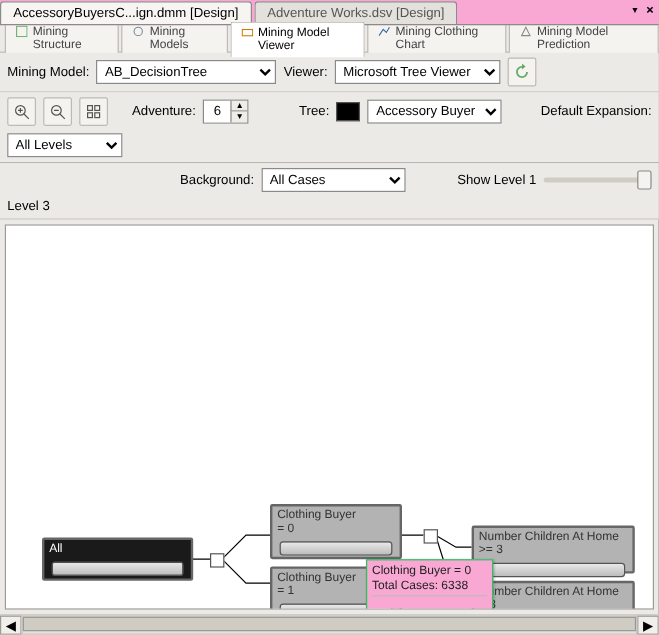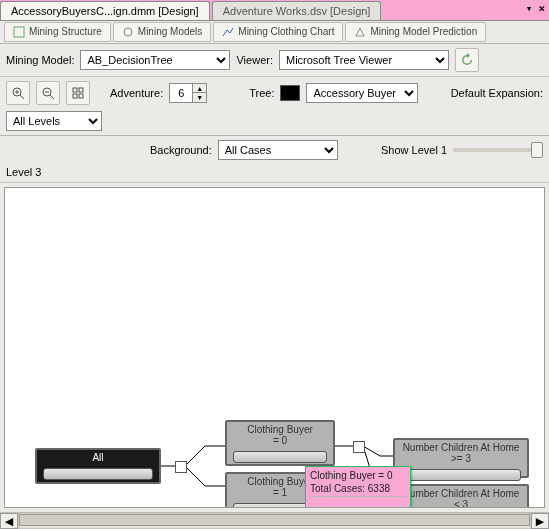--- a/index.html
+++ b/index.html
@@ -22,21 +22,21 @@
   select{height:20px}
   .spacer{flex:1}
   .iconbtn{width:22px;height:22px;border:1px solid #bcbab4;background:#f4f3ef;border-radius:2px;display:flex;align-items:center;justify-content:center;cursor:pointer}
   .iconbtn svg{width:14px;height:14px}
   .swatch{width:18px;height:14px;border:1px solid #555;background:#000;display:inline-block}
   .slider{width:90px;height:4px;background:#cfccc4;position:relative;border-radius:2px}
   .slider .thumb{width:10px;height:14px;background:#f4f3ef;border:1px solid #8a8a8a;border-radius:2px;position:absolute;top:-6px;right:0}
   
   .canvas-area{flex:1;background:#fff;border:1px solid #9d9b95;margin:4px;position:relative;overflow:hidden}
   .tree{position:absolute;left:0;top:0;width:100%;height:100%}
-  .node{position:absolute;border:2px solid #666;background:#b3b3b3;color:#fff;font-size:10px;text-align:center;border-radius:2px;box-sizing:border-box}
+  .node{position:absolute;border:2px solid #666;background:#b3b3b3;color:#fff;font-size:10px;text-align:left;border-radius:2px;box-sizing:border-box}
   .node .title{padding:2px 4px}
   .node .bar{height:10px;margin:3px 6px 5px 6px;background:linear-gradient(#e8e8e8,#bdbdbd);border:1px solid #555;border-radius:3px}
   .node.dark{background:#1a1a1a;color:#fff}
   .node.light{color:#333}
   .tooltip{position:absolute;background:#f9a8d4;border:1px solid #22c55e;font-size:10px;color:#222;padding:2px 4px;line-height:1.3;box-shadow:1px 1px 2px rgba(0,0,0,0.3)}
   .connector{position:absolute;stroke:#000;stroke-width:1;fill:none}
   .junction{position:absolute;width:10px;height:10px;border:1px solid #555;background:#fff}
   
   .hscroll{height:16px;background:#eceae6;border-top:1px solid #bcbab4;display:flex;align-items:center}
   .hscroll .arrow{width:16px;height:14px;border:1px solid #9a9a9a;background:#f0efe9;display:flex;align-items:center;justify-content:center;cursor:pointer}
@@ -68,39 +68,45 @@
             <rect x="1" y="1" width="10" height="10" fill="none" stroke="#6a6"></rect>
           </svg></span>
       <span>Mining Structure</span>
     </div>
     <div class="sub-tab">
       <span class="ico"><svg viewBox="0 0 12 12">
             <circle cx="6" cy="6" r="4" fill="none" stroke="#789"></circle>
           </svg></span>
       <span>Mining Models</span>
     </div>
+    <div class="sub-tab active">
+      <span class="ico"><svg viewBox="0 0 12 12">
+            <rect x="1" y="3" width="10" height="6" fill="none" stroke="#c70"></rect>
+          </svg></span>
+      <span>Mining Model Viewer</span>
+    </div>
     <div class="sub-tab">
       <span class="ico"><svg viewBox="0 0 12 12">
             <polyline points="1,10 5,4 8,7 11,2" fill="none" stroke="#36a"></polyline>
           </svg></span>
       <span>Mining Clothing Chart</span>
     </div>
     <div class="sub-tab">
       <span class="ico"><svg viewBox="0 0 12 12">
             <path d="M2 10 L6 2 L10 10 Z" fill="none" stroke="#888"></path>
           </svg></span>
       <span>Mining Model Prediction</span>
     </div>
   </div>
 
   <div class="toolbar">
     <label>Mining Model:</label>
     <select style="width:150px"><option>AB_DecisionTree</option></select>
     <label>Viewer:</label>
-    <select style="width:170px"><option>Microsoft Tree Viewer</option></select>
+    <select style="width:138px"><option>Microsoft Tree Viewer</option></select>
     <div class="iconbtn">
       <svg viewBox="0 0 14 14">
           <path d="M7 2a5 5 0 1 0 5 5h-1.5A3.5 3.5 0 1 1 7 3.5V5l3-2.5L7 0z" fill="#6a6"></path>
         </svg>
     </div>
   </div>
 
   <div class="toolbar" style="border-bottom:1px solid #b8b6b0">
     <div class="iconbtn">
         <svg viewBox="0 0 14 14">

